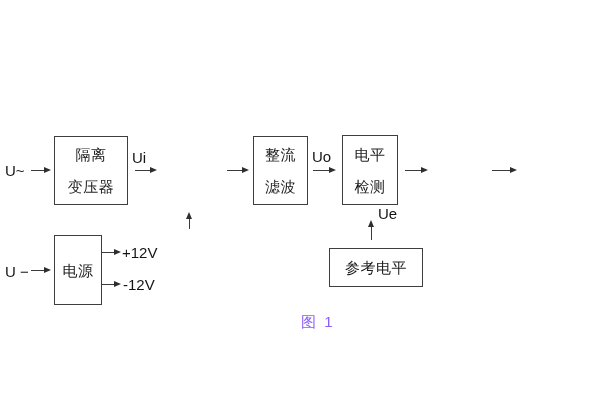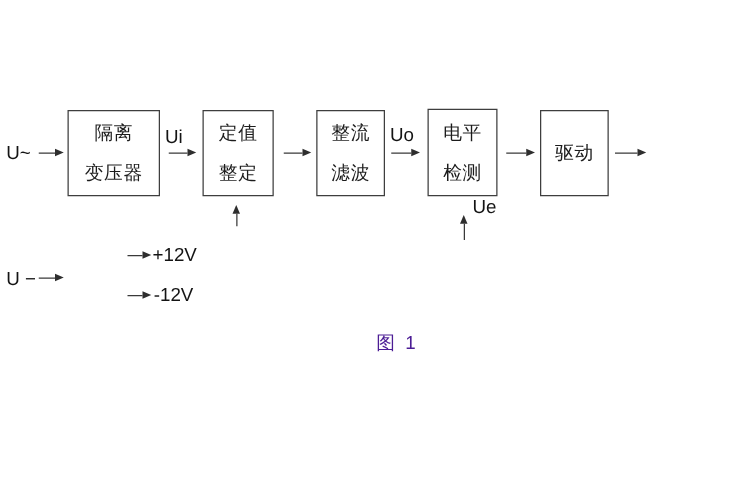--- a/index.html
+++ b/index.html
@@ -1,70 +1,69 @@
 <!DOCTYPE html>
 <html><head>
 <meta charset="utf-8">
 <style>
   html,body{margin:0;padding:0;background:#fff;}
   .stage{
     position:relative;width:600px;height:327px;background:#ffffff;overflow:hidden;
-    font-family:"Liberation Sans","DejaVu Sans",sans-serif;color:#1c1c1c;
+    font-family:"Liberation Sans","DejaVu Sans",sans-serif;color:#1c1c1c;margin-top:48px;
   }
   .box{
     position:absolute;box-sizing:border-box;border:1.5px solid #3e3e3e;background:#ffffff;
     display:flex;flex-direction:column;align-items:center;justify-content:center;
     font-size:15px;line-height:15px;color:#1c1c1c;letter-spacing:0.5px;
   }
   .box.two{gap:17px;}
   .lbl{position:absolute;font-size:15px;line-height:15px;white-space:nowrap;color:#141414;}
   .arrow-h{position:absolute;height:0;border-top:1.6px solid #3a3a3a;}
   .arrow-h::after{
     content:"";position:absolute;right:-7px;top:-4.3px;width:0;height:0;
     border-left:7px solid #2e2e2e;border-top:3.5px solid transparent;border-bottom:3.5px solid transparent;
   }
   .arrow-v{position:absolute;width:0;border-left:1.6px solid #3a3a3a;}
   .arrow-v::after{
     content:"";position:absolute;top:-7px;left:-4.3px;width:0;height:0;
     border-bottom:7px solid #2e2e2e;border-left:3.5px solid transparent;border-right:3.5px solid transparent;
   }
-  .caption{position:absolute;font-size:15px;letter-spacing:2px;color:#4c1d95;}
+  .caption{position:absolute;font-size:15px;letter-spacing:2px;color:#8b5cf6;}
 </style>
 </head>
 <body>
 
 <div class="stage">
 
   <div class="box two" style="left:54px;top:88px;width:74px;height:69px">
     <span>隔离</span>
     <span>变压器</span>
   </div>
 
-  <div class="box two" style="left:162px;top:88px;width:57px;height:69px">
-    <span>定值</span>
-    <span>整定</span>
-  </div>
 
   <div class="box two" style="left:342px;top:87px;width:56px;height:70px">
     <span>电平</span>
     <span>检测</span>
   </div>
 
   <div class="box two" style="left:253px;top:88px;width:55px;height:69px">
     <span>整流</span>
     <span>滤波</span>
   </div>
 
-  <div class="box" style="left:432px;top:88px;width:55px;height:69px">
-    <span>驱动</span>
+
+
+  <div class="box" style="left:54px;top:187px;width:48px;height:70px">
+    <span>电源</span>
   </div>
 
 
-
-
+  <div class="box" style="left:329px;top:200px;width:94px;height:39px">
+    <span>参考电平</span>
+  </div>
 
   <span class="lbl" style="left:5px;top:115px">U~</span>
   <span class="lbl" style="left:132px;top:102px">Ui</span>
   <span class="lbl" style="left:312px;top:101px">Uo</span>
   <span class="lbl" style="left:5px;top:216px">U −</span>
   <span class="lbl" style="left:122px;top:197px">+12V</span>
   <span class="lbl" style="left:123px;top:229px">-12V</span>
   <span class="lbl" style="left:378px;top:158px">Ue</span>
 
   <div class="arrow-h" style="left:31px;top:122px;width:13px"></div>

